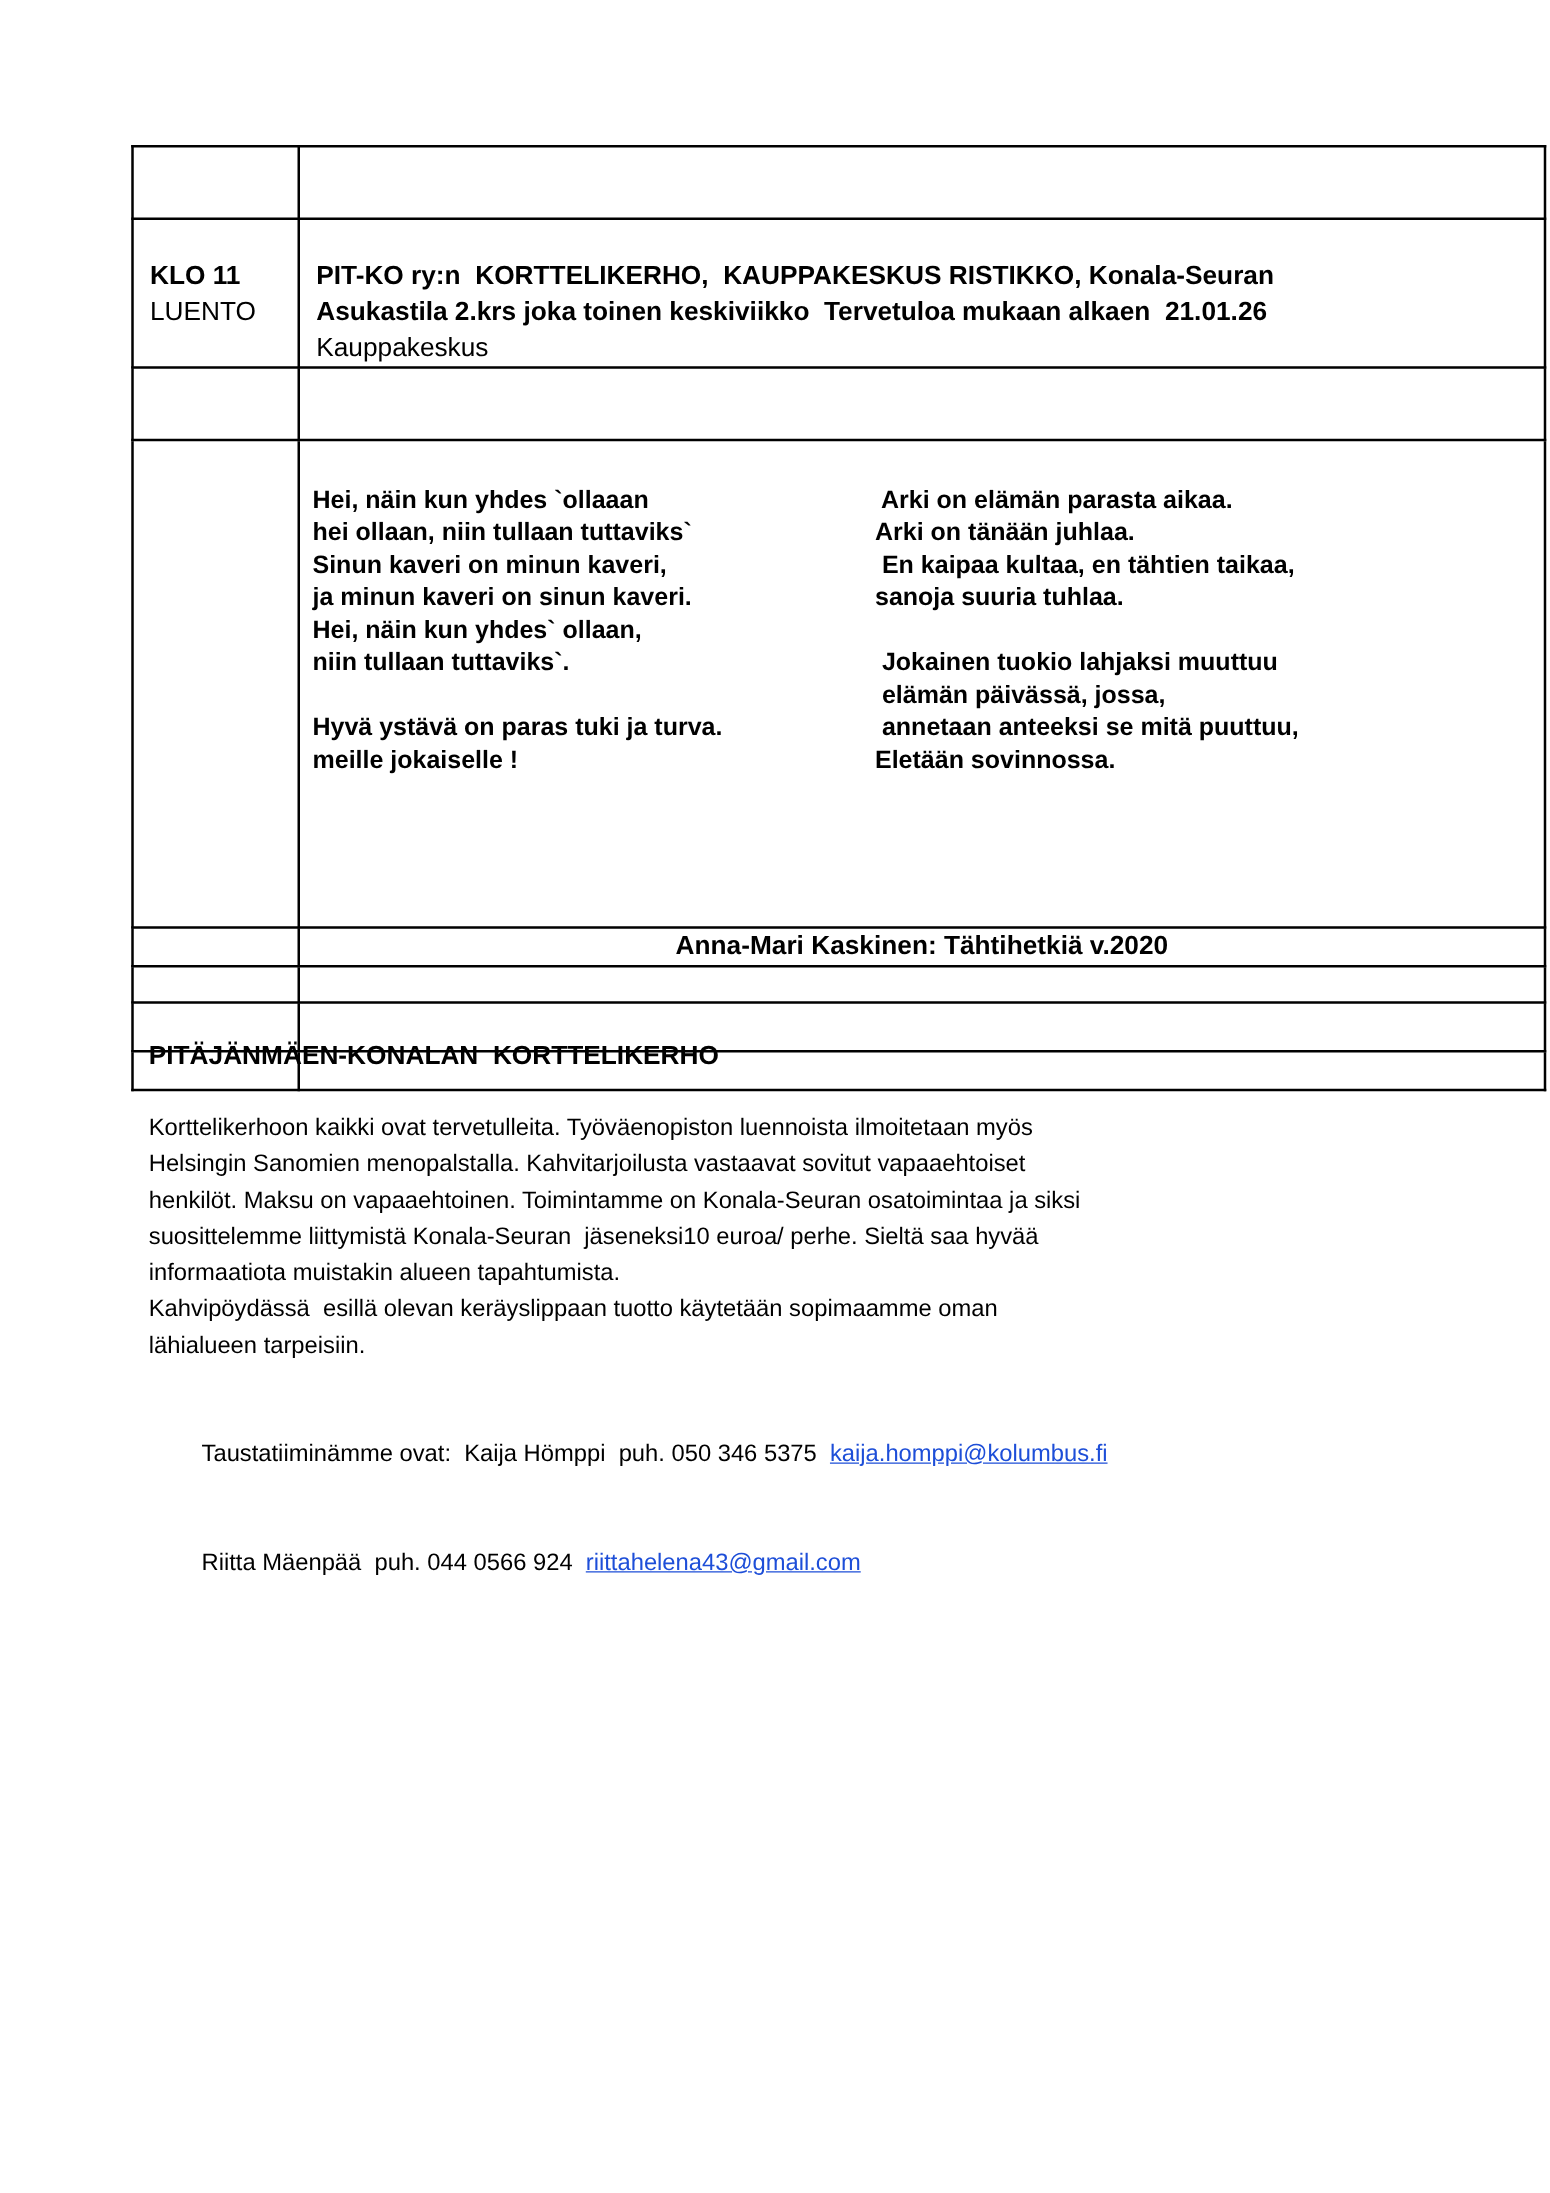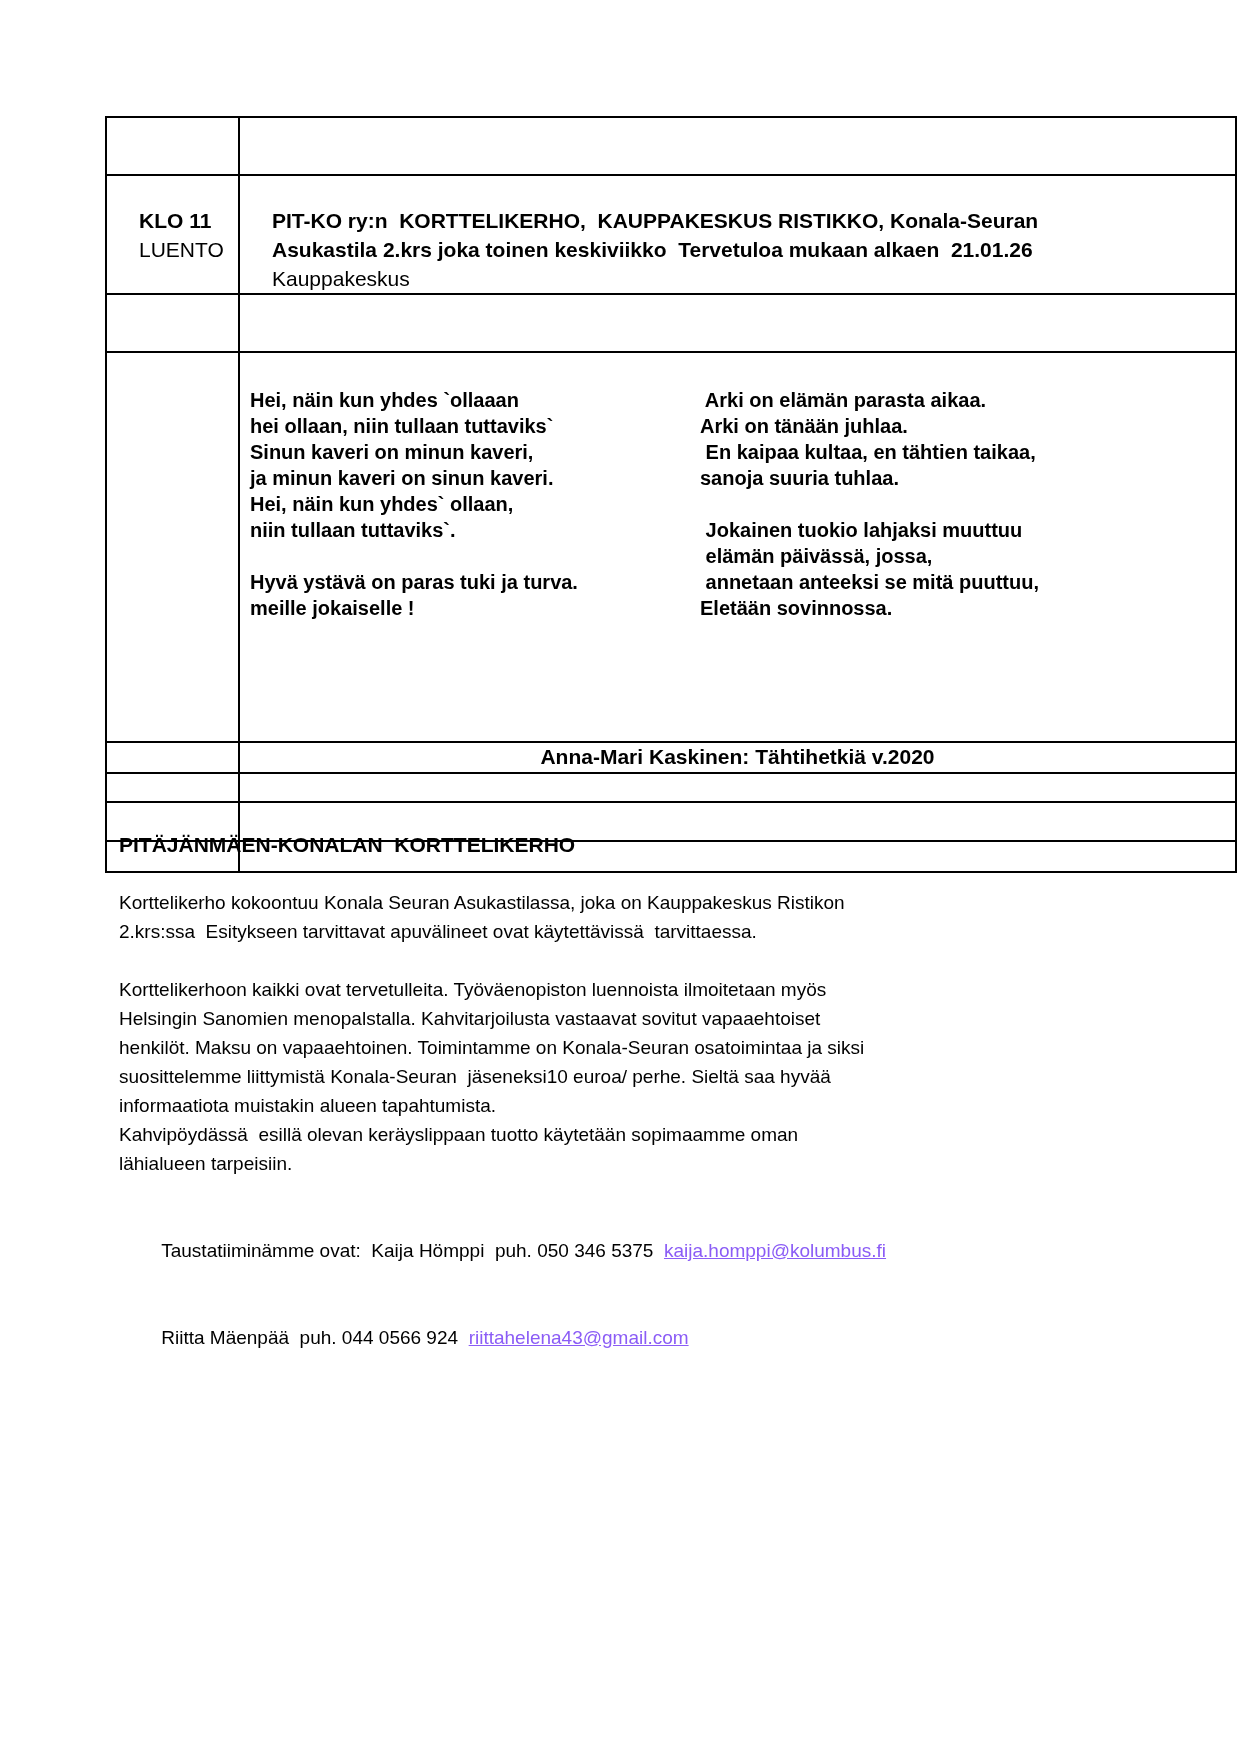--- a/index.html
+++ b/index.html
@@ -23,21 +23,21 @@
     border-collapse: collapse;
     table-layout: fixed;
   }
   table.schedule td {
     border: 2px solid #000000;
     vertical-align: top;
     padding: 0;
   }
   td.col-time { width: 133px; }
   tr.r1 td { height: 58px; }
-  tr.r2 td { height: 117px; padding-left: 19px; }
+  tr.r2 td { height: 117px; }
   tr.r3 td { height: 58px; }
   tr.r4 td { height: 390px; }
   tr.r5 td { height: 31px; }
   tr.r6 td { height: 29px; }
   tr.r7 td { height: 39px; }
   tr.r8 td { height: 31px; }
 
   .cell-pad { padding: 30px 6px 0 13px; }
   .tbl-text { font-size: 21px; line-height: 29px; }
   .bold { font-weight: bold; }
@@ -86,21 +86,21 @@
     line-height: 29px;
     white-space: pre-wrap;
   }
   .contact { margin-top: 29px; }
   .contact-line {
     font-size: 19px;
     line-height: 29px;
     white-space: pre-wrap;
   }
   a.email-link {
-    color: #8b5cf6;
+    color: #1d4ed8;
     text-decoration: underline;
     white-space: pre-wrap;
   }
 </style>
 </head>
 <body>
 
 <div class="page">
 
   <table class="schedule">
@@ -168,22 +168,20 @@
     <tr class="r8">
       <td class="col-time"></td>
       <td></td>
     </tr>
   </tbody>
     </table>
 
   <div class="content">
     <div class="section-heading">PITÄJÄNMÄEN-KONALAN  KORTTELIKERHO</div>
 
-    <p class="body-par">Korttelikerho kokoontuu Konala Seuran Asukastilassa, joka on Kauppakeskus Ristikon
-2.krs:ssa  Esitykseen tarvittavat apuvälineet ovat käytettävissä  tarvittaessa.</p>
 
     <p class="body-par">Korttelikerhoon kaikki ovat tervetulleita. Työväenopiston luennoista ilmoitetaan myös
 Helsingin Sanomien menopalstalla. Kahvitarjoilusta vastaavat sovitut vapaaehtoiset
 henkilöt. Maksu on vapaaehtoinen. Toimintamme on Konala-Seuran osatoimintaa ja siksi
 suosittelemme liittymistä Konala-Seuran  jäseneksi10 euroa/ perhe. Sieltä saa hyvää
 informaatiota muistakin alueen tapahtumista.
 Kahvipöydässä  esillä olevan keräyslippaan tuotto käytetään sopimaamme oman
 lähialueen tarpeisiin.</p>
 
     <div class="contact">

